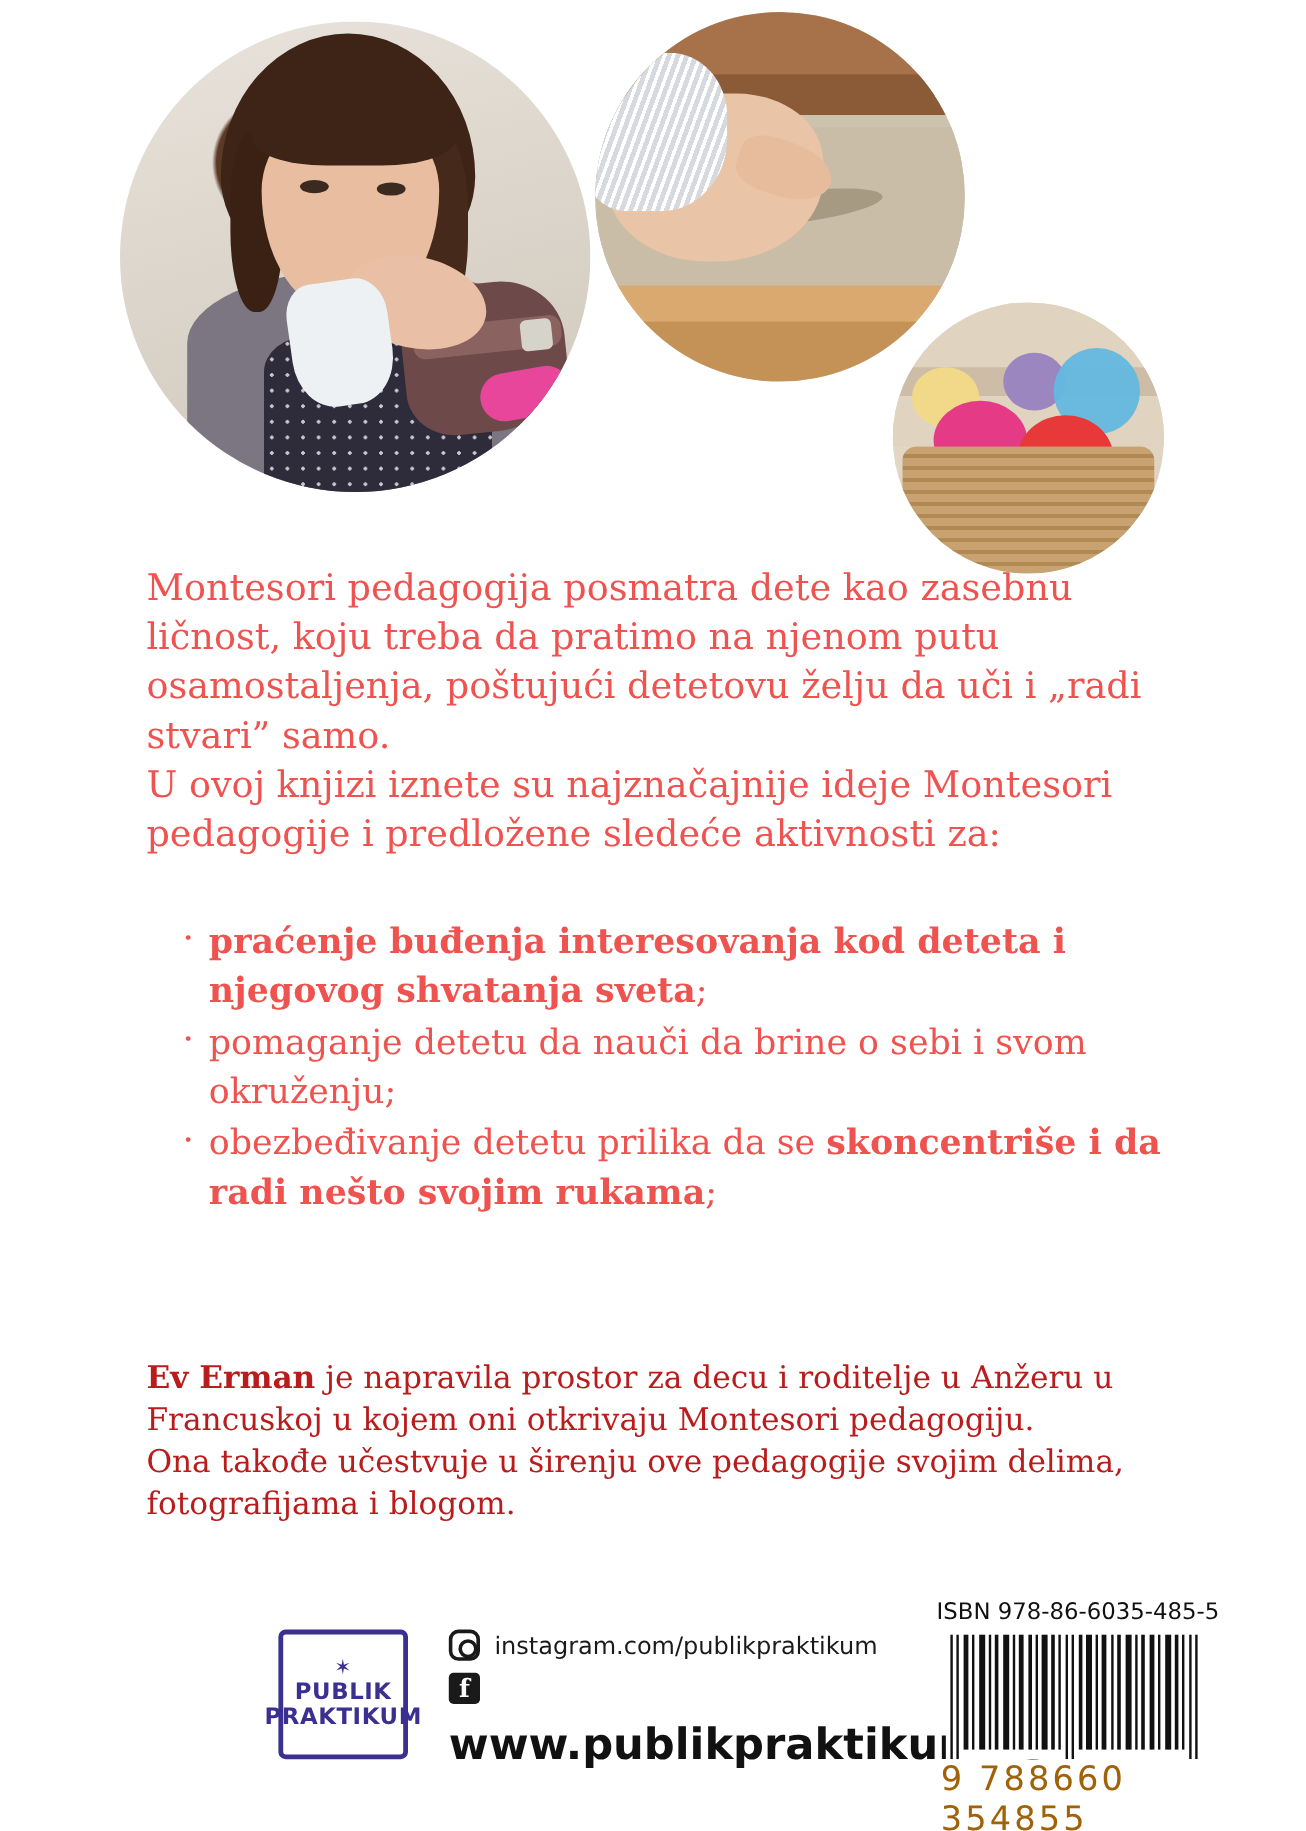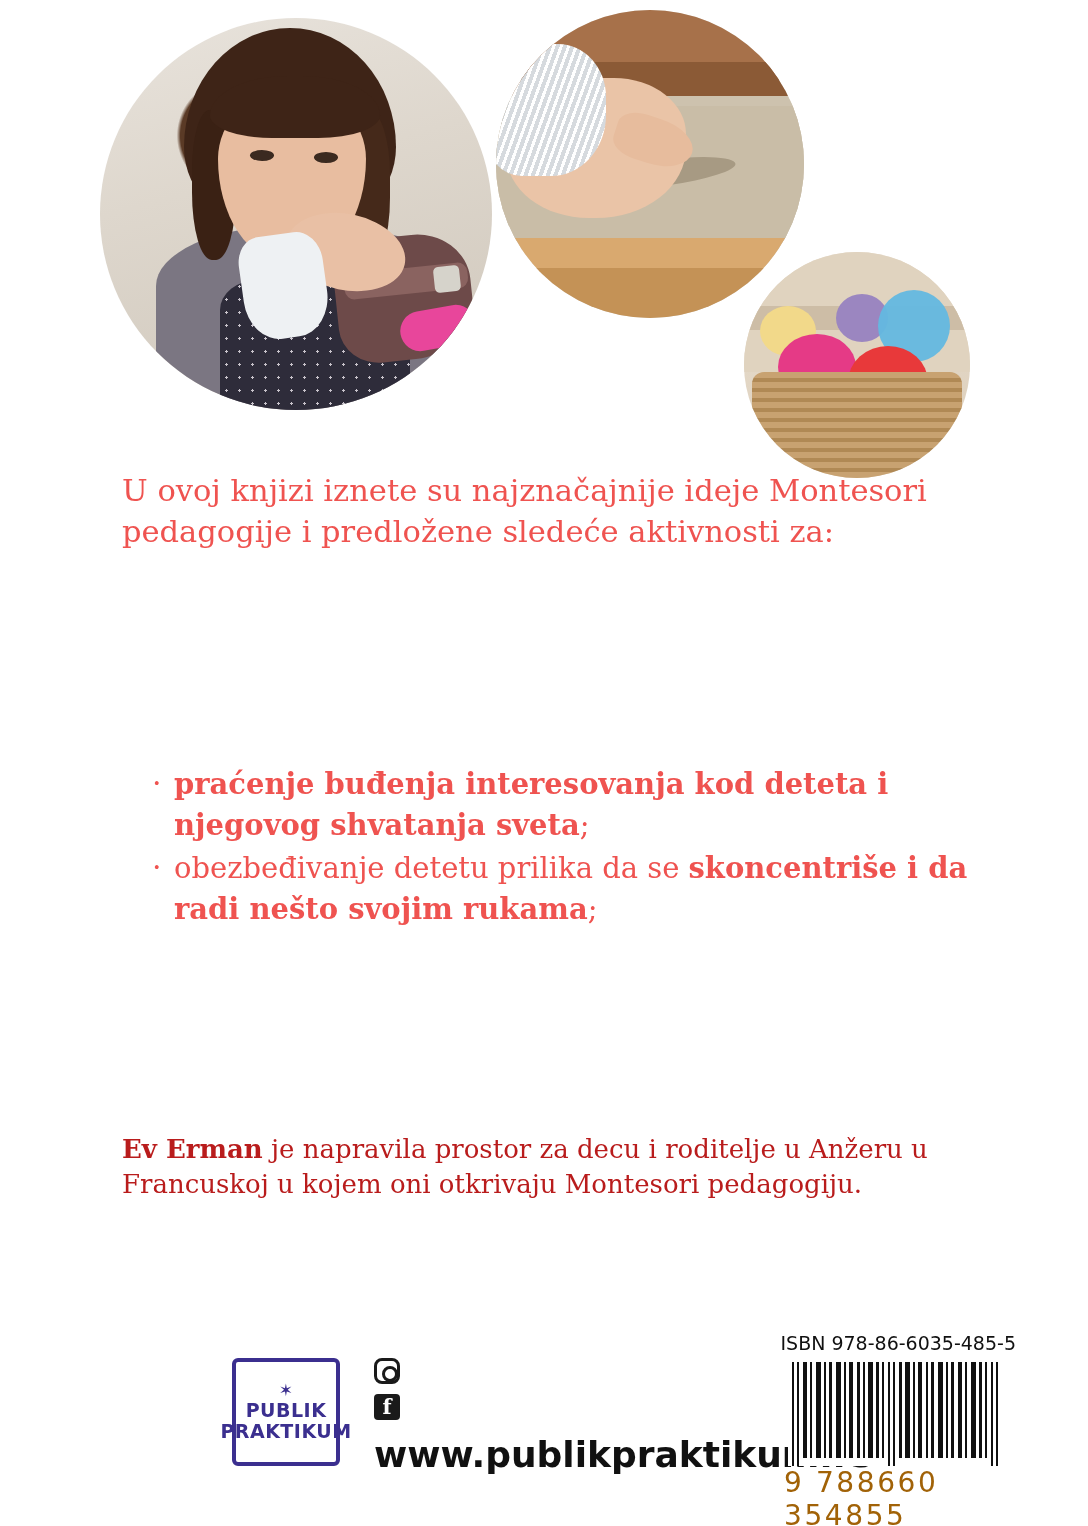--- a/index.html
+++ b/index.html
@@ -274,45 +274,49 @@
     <div class="p3-ball-pink"></div>
     <div class="p3-ball-red"></div>
     <div class="p3-basket"></div>
   </div>
 
 </div>
 
 <div class="content">
 
   <div class="intro">
+    <p>Montesori pedagogija posmatra dete kao zasebnu ličnost, koju treba da pratimo na njenom putu osamostaljenja, poštujući detetovu želju da uči i „radi stvari” samo.</p>
     <p>U ovoj knjizi iznete su najznačajnije ideje Montesori pedagogije i predložene sledeće aktivnosti za:</p>
   </div>
 
   <ul class="bullets">
     <li><b>praćenje buđenja interesovanja kod deteta i njegovog shvatanja sveta</b><span>;</span></li>
+    <li><span>pomaganje detetu da nauči da brine o sebi i svom okruženju;</span></li>
     <li><span>obezbeđivanje detetu prilika da se </span><b>skoncentriše i da radi nešto svojim rukama</b><span>;</span></li>
   </ul>
 
   <div class="author">
     <p><b>Ev Erman</b><span> je napravila prostor za decu i roditelje u Anžeru u Francuskoj u kojem oni otkrivaju Montesori pedagogiju.</span></p>
+    <p>Ona takođe učestvuje u širenju ove pedagogije svojim delima, fotografijama i blogom.</p>
   </div>
 
 </div>
 
 <div class="footer">
 
   <div class="logo">
     <span class="star">✶</span>
     <span>PUBLIK</span>
     <span>PRAKTIKUM</span>
   </div>
 
   <div class="social">
     <div class="social-row">
       <span class="ig-icon"></span>
+      <span class="txt">instagram.com/publikpraktikum</span>
     </div>
     <div class="social-row">
       <span class="fb-icon">f</span>
     </div>
   </div>
 
   <div class="website">www.publikpraktikum.rs</div>
 
   <div class="isbn-text">ISBN 978-86-6035-485-5</div>
 

